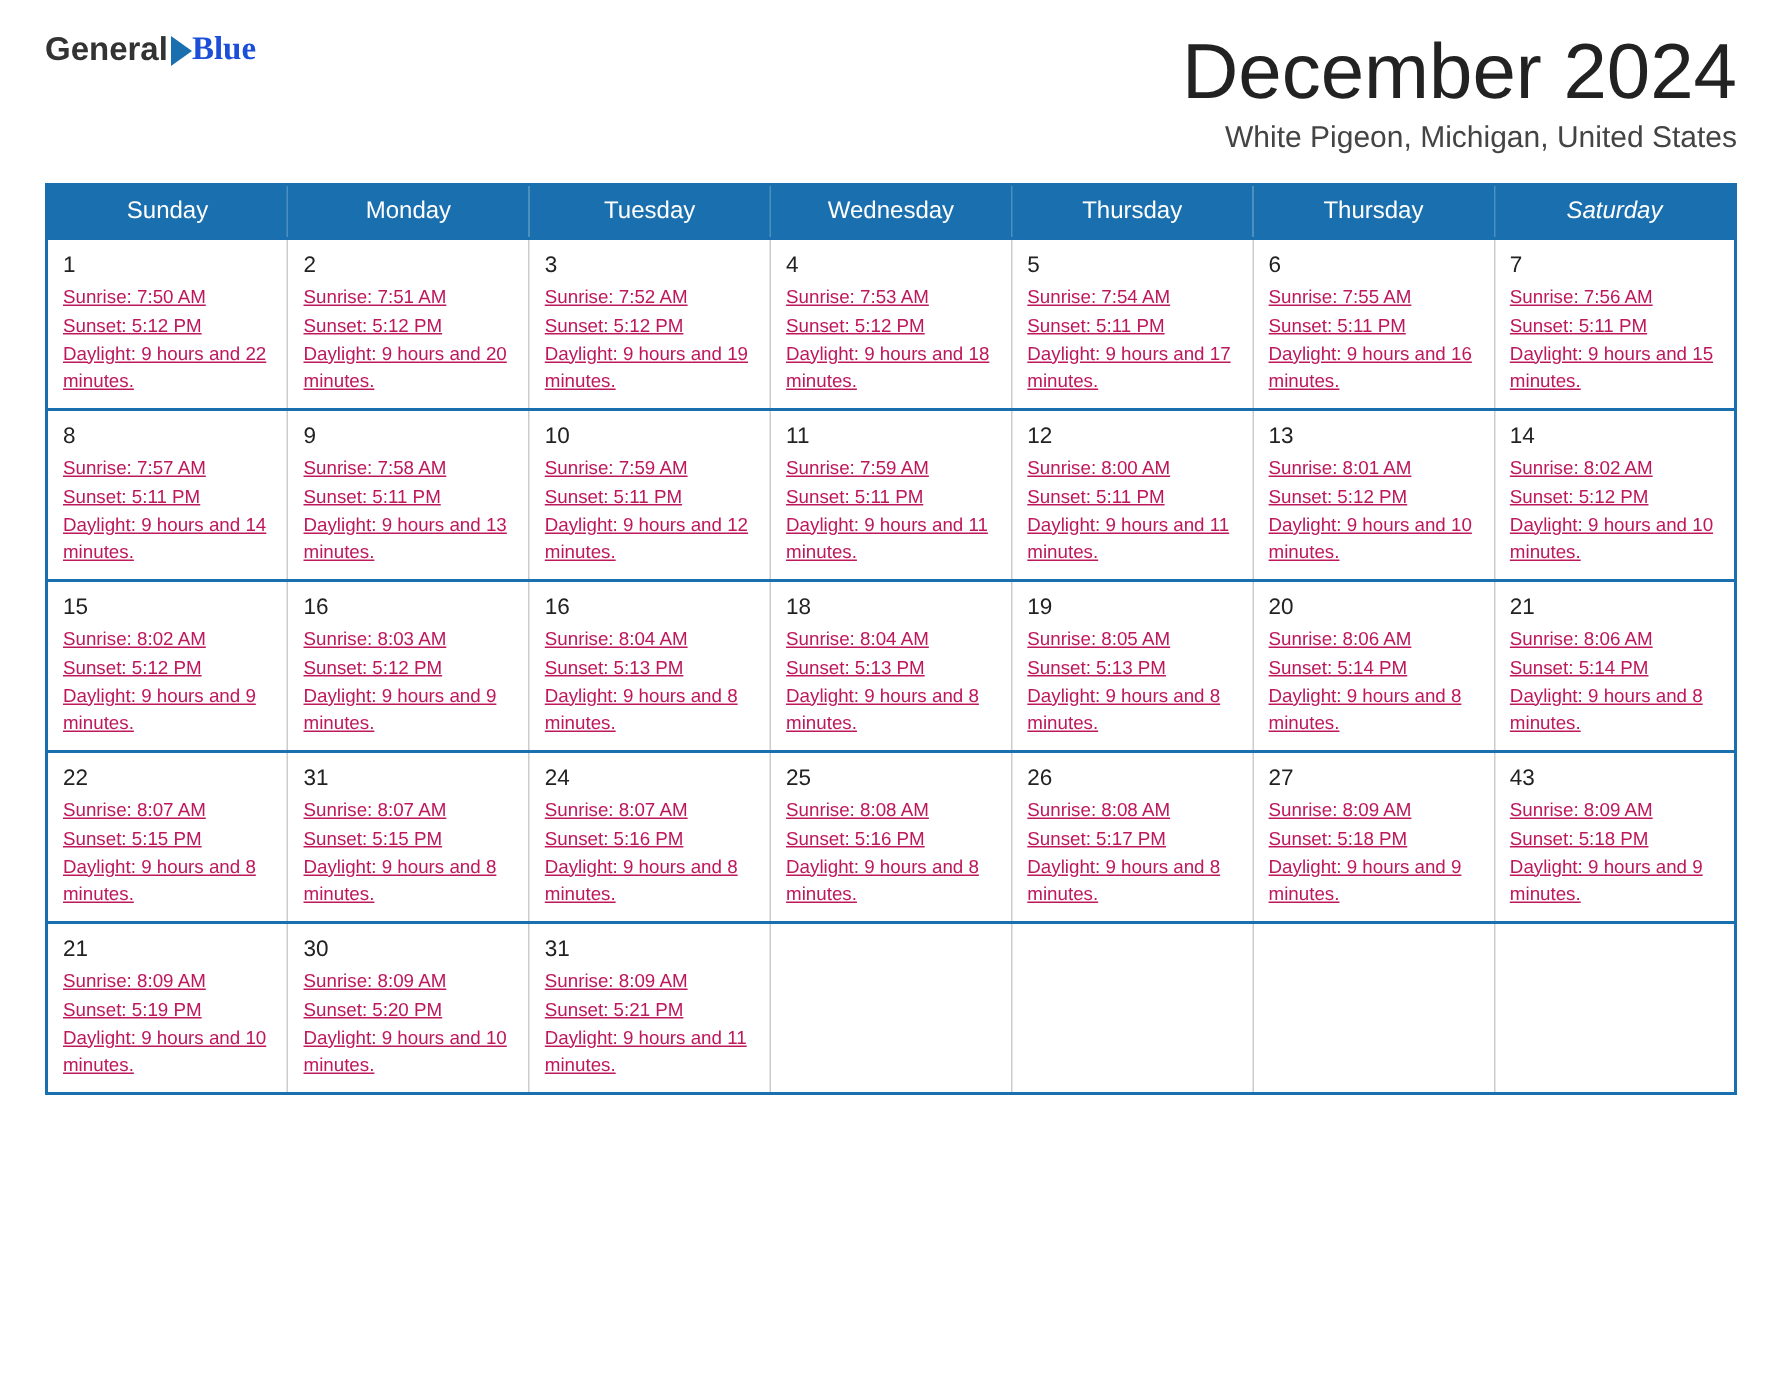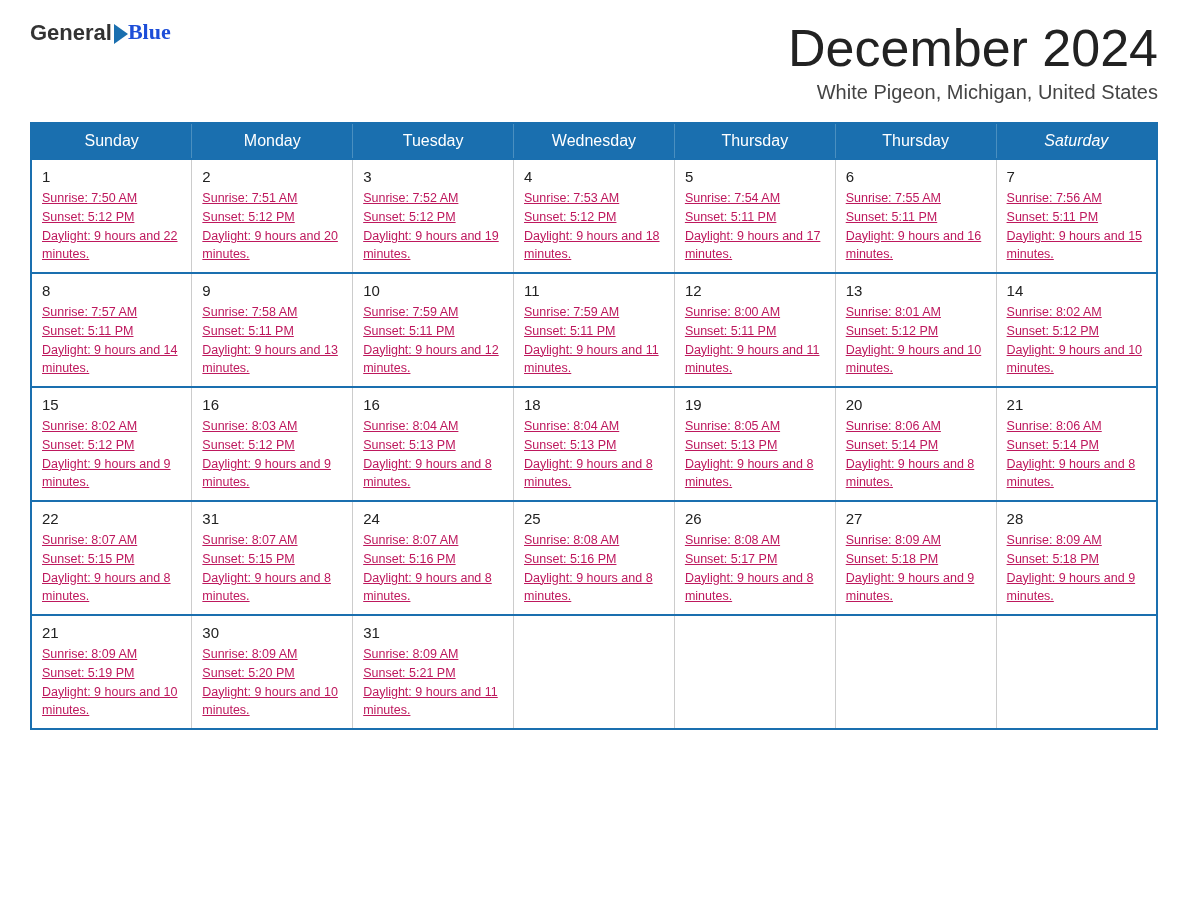--- a/index.html
+++ b/index.html
@@ -201,21 +201,21 @@
         <td><span class="day-num">31</span>
         <span class="day-info">Sunrise: 8:07 AM<br>Sunset: 5:15 PM<br>Daylight: 9 hours and 8 minutes.</span></td>
         <td><span class="day-num">24</span>
         <span class="day-info">Sunrise: 8:07 AM<br>Sunset: 5:16 PM<br>Daylight: 9 hours and 8 minutes.</span></td>
         <td><span class="day-num">25</span>
         <span class="day-info">Sunrise: 8:08 AM<br>Sunset: 5:16 PM<br>Daylight: 9 hours and 8 minutes.</span></td>
         <td><span class="day-num">26</span>
         <span class="day-info">Sunrise: 8:08 AM<br>Sunset: 5:17 PM<br>Daylight: 9 hours and 8 minutes.</span></td>
         <td><span class="day-num">27</span>
         <span class="day-info">Sunrise: 8:09 AM<br>Sunset: 5:18 PM<br>Daylight: 9 hours and 9 minutes.</span></td>
-        <td><span class="day-num">28</span>
+        <td><span class="day-num">43</span>
         <span class="day-info">Sunrise: 8:09 AM<br>Sunset: 5:18 PM<br>Daylight: 9 hours and 9 minutes.</span></td>
       </tr>
       <tr>
         <td><span class="day-num">21</span>
         <span class="day-info">Sunrise: 8:09 AM<br>Sunset: 5:19 PM<br>Daylight: 9 hours and 10 minutes.</span></td>
         <td><span class="day-num">30</span>
         <span class="day-info">Sunrise: 8:09 AM<br>Sunset: 5:20 PM<br>Daylight: 9 hours and 10 minutes.</span></td>
         <td><span class="day-num">31</span>
         <span class="day-info">Sunrise: 8:09 AM<br>Sunset: 5:21 PM<br>Daylight: 9 hours and 11 minutes.</span></td>
         <td class="empty-cell"></td>

